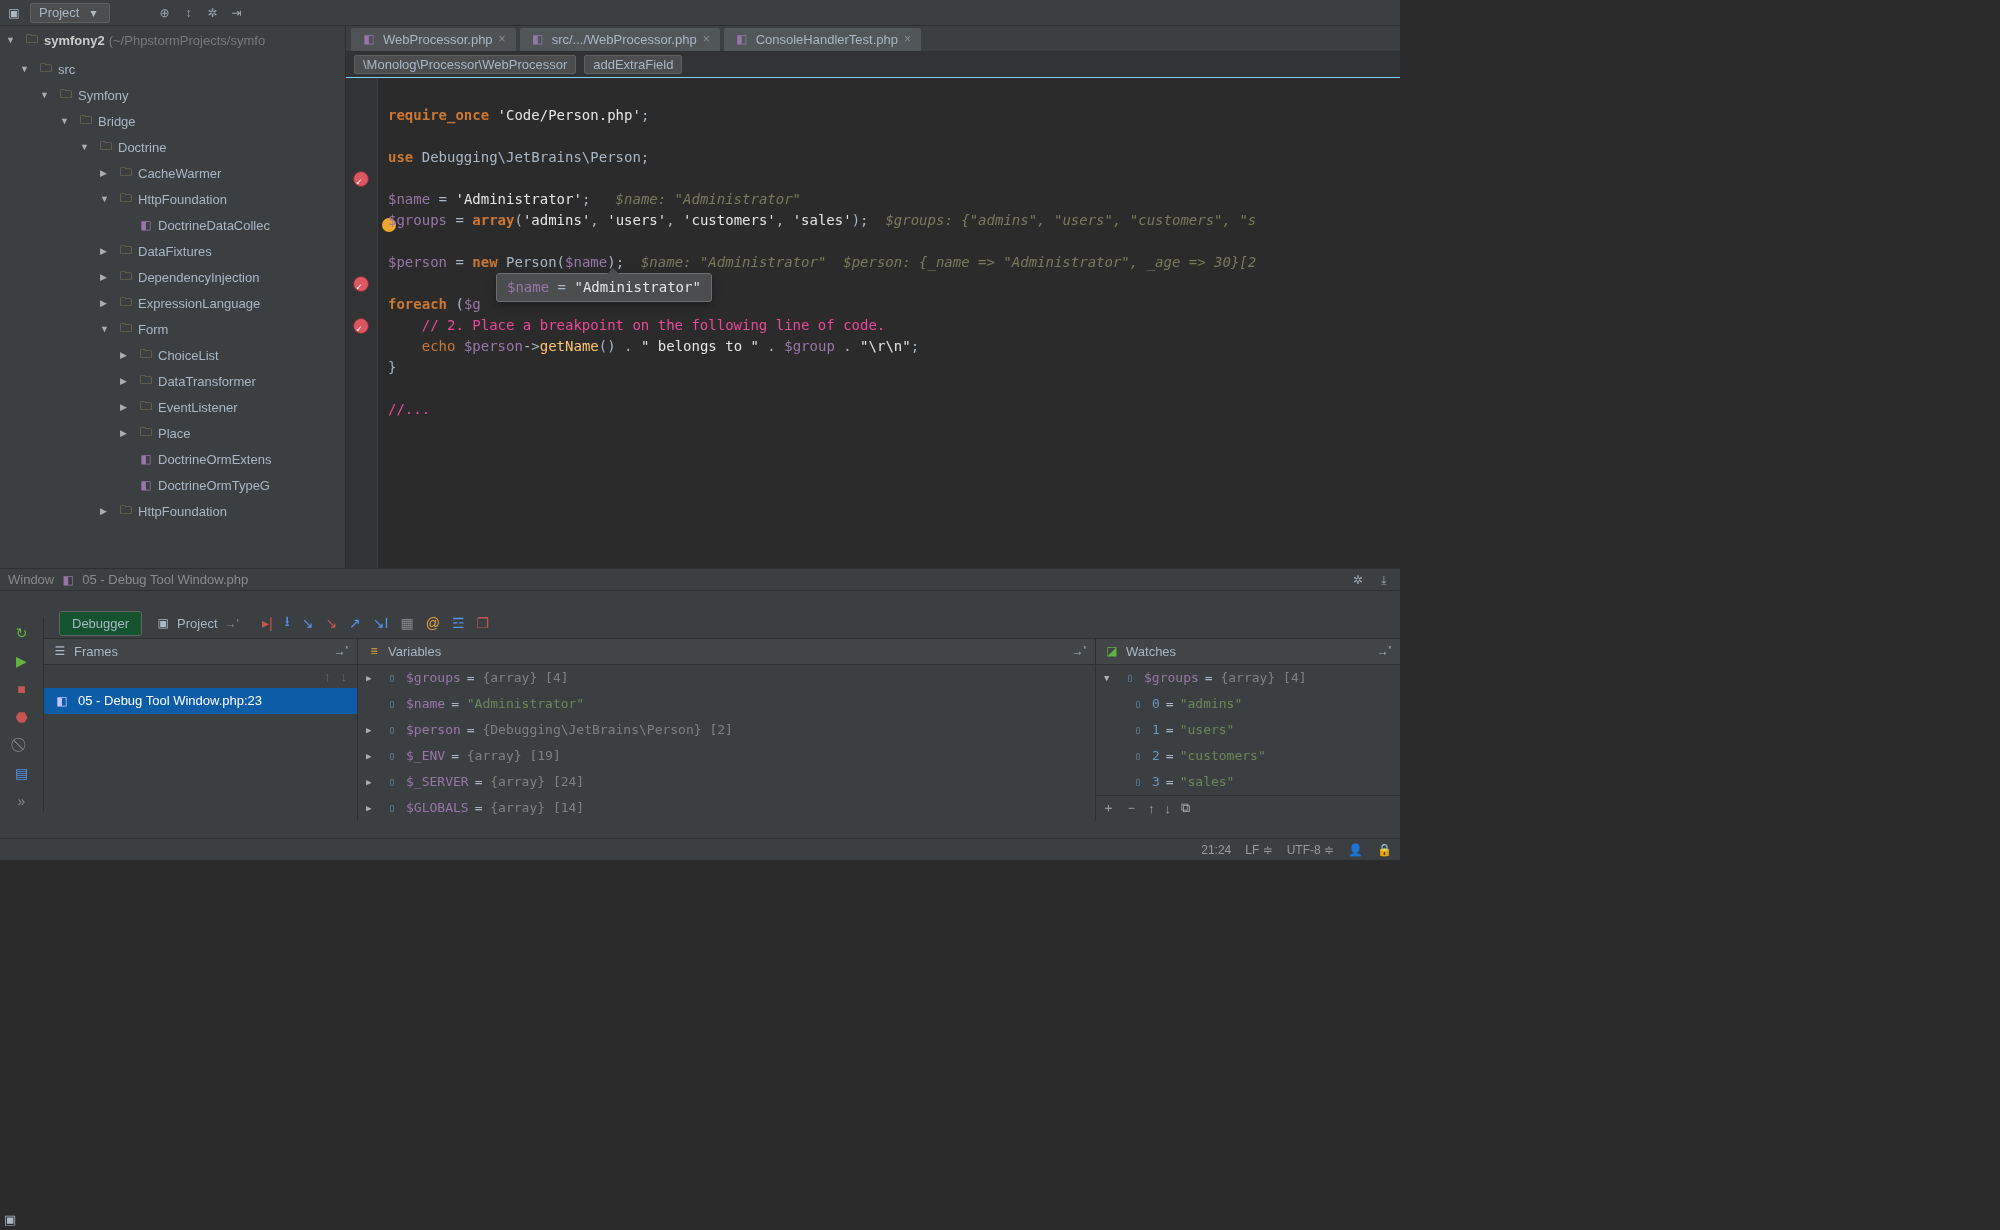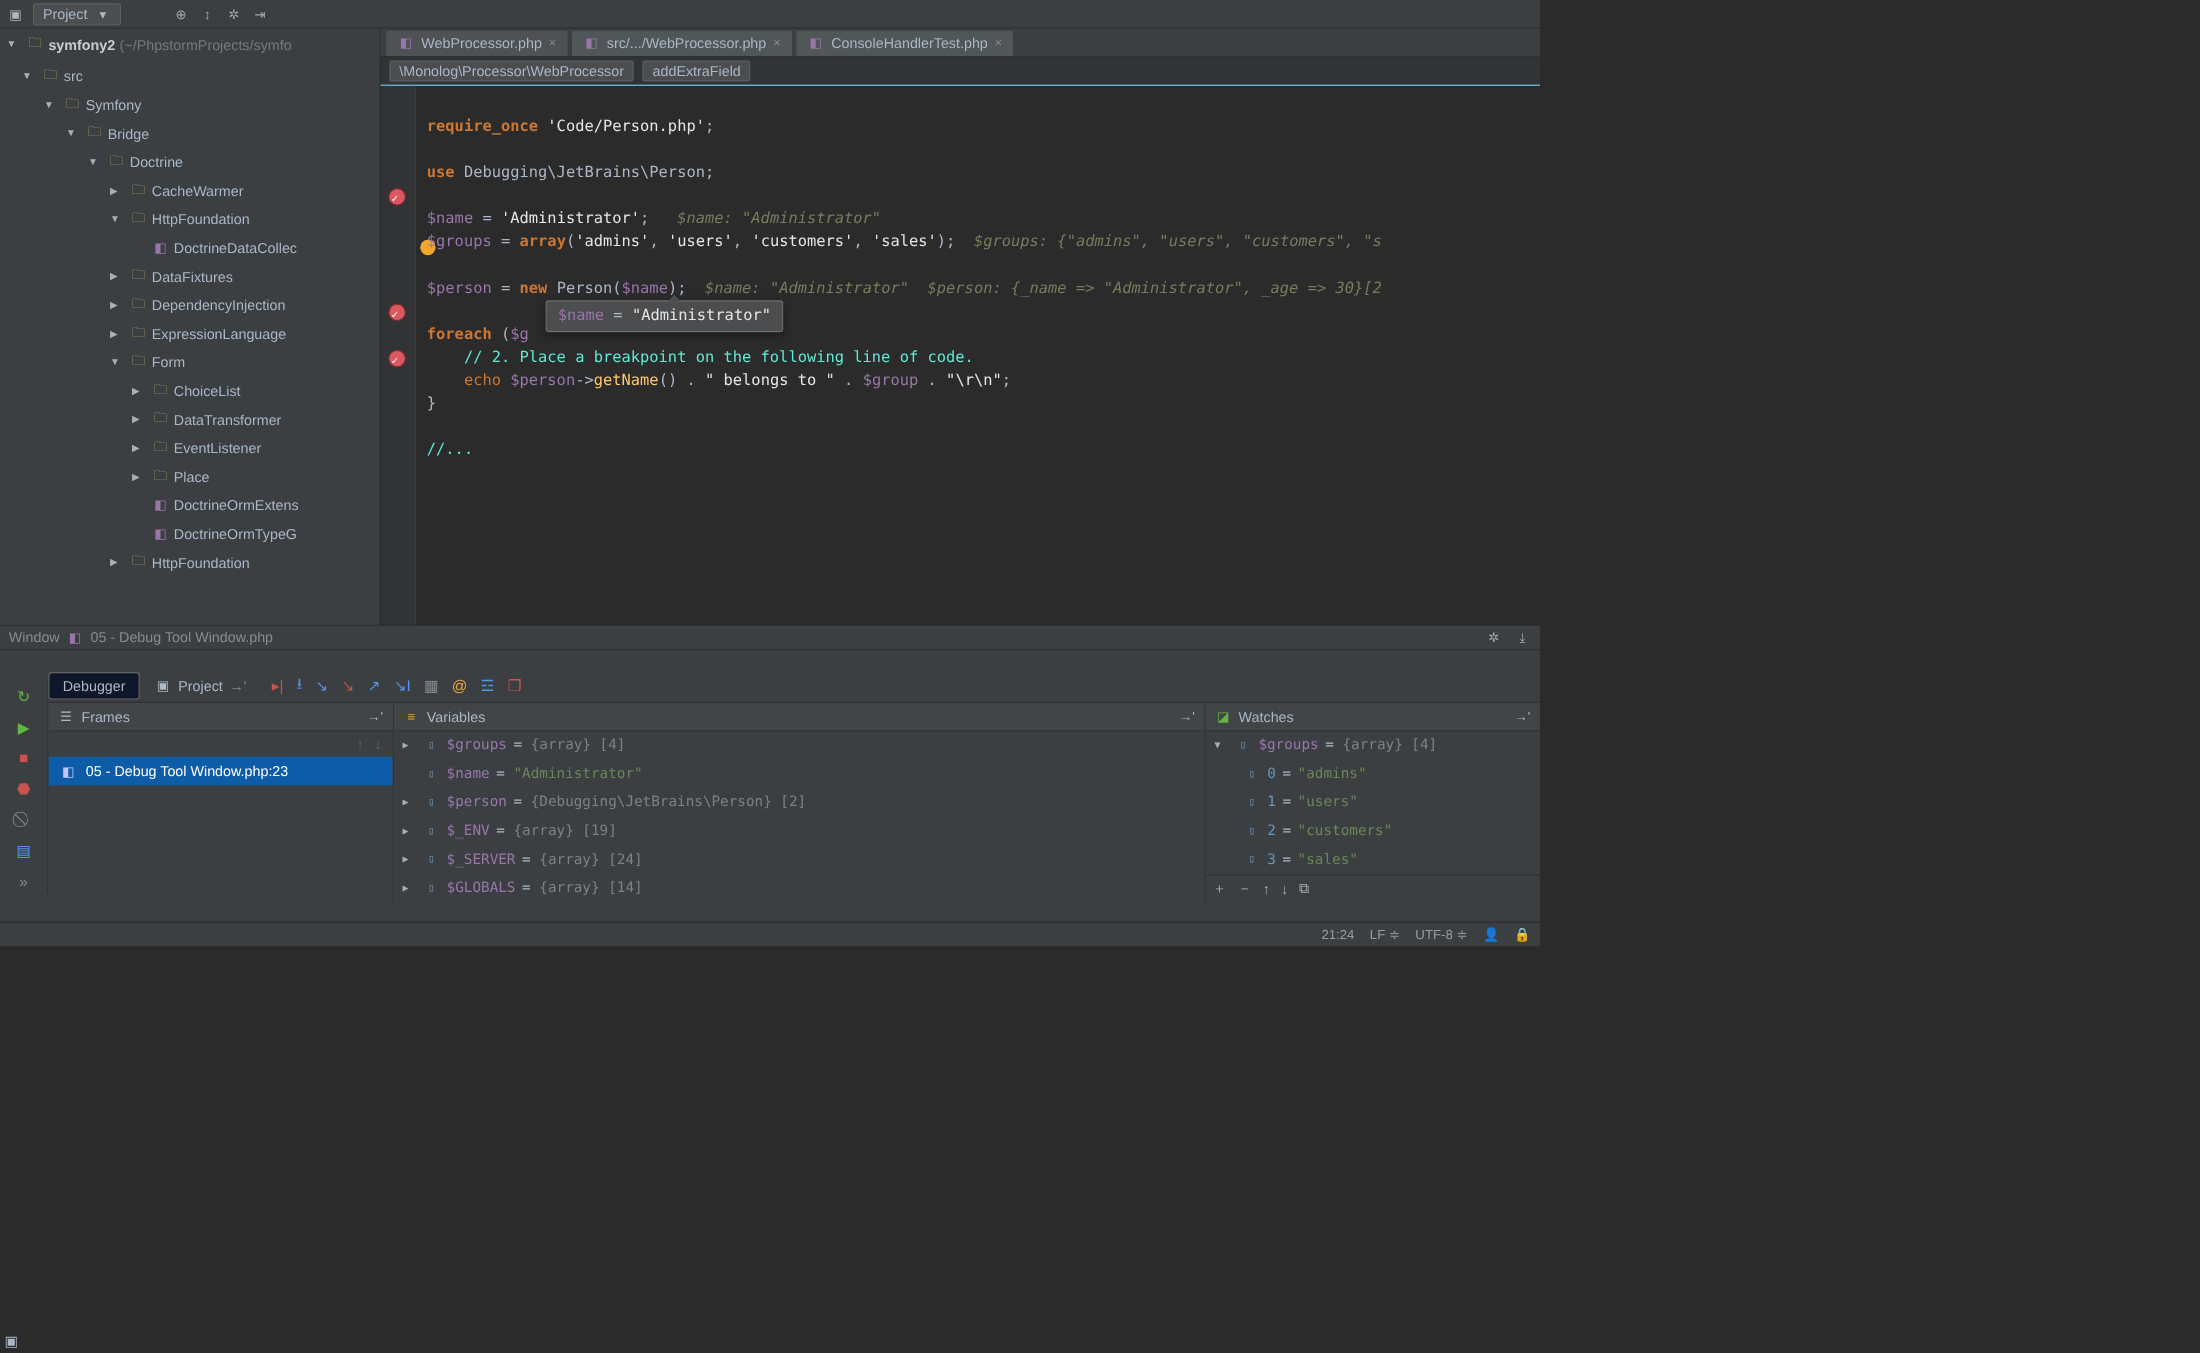--- a/index.html
+++ b/index.html
@@ -34,38 +34,38 @@
 .tab { height:24px; padding:0 10px; gap:6px; background:#515658; border:1px solid #3c3f41; border-bottom:none; border-radius:3px 3px 0 0; cursor:pointer; }
 .tab .close { color:#8a8a8a; font-size:12px; }
 .tab.active { background:#4e5254; }
 .breadcrumb { height:26px; background:#313335; padding:0 8px; gap:8px; border-bottom:1px solid #7dd3fc; }
 .crumb-box { background:#4b4d4f; border:1px solid #5e6060; padding:1px 8px; border-radius:2px; }
 
 
 .editor { flex:1; position:relative; font-family: Menlo, Consolas, monospace; font-size:14px; line-height:21px; overflow:hidden; }
 .gutter { position:absolute; left:0; top:0; width:32px; height:100%; background:#313335; border-right:1px solid #3d3d3d; }
 .code { position:absolute; left:32px; right:0; top:0; padding:6px 10px; white-space:pre; }
-.kw{color:#cc7832;font-weight:bold}.kw2{color:#cc7832}.str{color:#e5e5e5}.var{color:#9876aa}.fn{color:#ffc66d}.cls{color:#a9b7c6}.com{color:#5eead4}.hint{color:#7a7a5c;font-style:italic}
+.kw{color:#cc7832;font-weight:bold}.kw2{color:#cc7832}.str{color:#e5e5e5}.var{color:#9876aa}.fn{color:#ffc66d}.cls{color:#a9b7c6}.com{color:#ec4899}.hint{color:#7a7a5c;font-style:italic}
 .bp { position:absolute; left:7px; width:16px; height:16px; border-radius:50%; background:#db5860; border:1px solid #7a2e32; }
 .bp.on { background:#db5860; }
 .bp .chk { color:#fff; font-size:10px; position:relative; top:-2px; left:2px; }
 .line-bp { position:absolute; left:0; right:0; height:21px; background:#3a2323; z-index:-1; }
 .line-cur { position:absolute; left:0; right:0; height:21px; background:#214283; z-index:-1; }
 .bulb { position:absolute; left:36px; width:14px;height:14px;background:#f0a732;border-radius:50%; }
 .tooltip { position:absolute; background:#4b4d4f; border:1px solid #6e6e6e; padding:3px 10px; border-radius:3px; font-family:Menlo,monospace; font-size:14px; box-shadow:0 3px 8px rgba(0,0,0,.4); }
 .tooltip .ptr { position:absolute; top:-6px; left:110px; width:0;height:0;border-left:6px solid transparent;border-right:6px solid transparent;border-bottom:6px solid #4b4d4f; }
 
 
 .debug { height:270px; background:#3c3f41; border-top:1px solid #2d2f30; display:flex; flex-direction:column; }
 .debug-head { height:22px; padding:0 8px; gap:8px; border-bottom:1px solid #2d2f30; color:#8a8a8a; justify-content:space-between; }
 .debug-tabs { height:30px; border-bottom:1px solid #2d2f30; }
 .debug-left { width:44px; background:#3c3f41; border-right:1px solid #2d2f30; display:flex; flex-direction:column; align-items:center; gap:6px; padding-top:4px; }
 .debug-left .dicon { width:22px; height:22px; display:flex; align-items:center; justify-content:center; cursor:pointer; font-size:14px; }
 .dtab { padding:4px 12px; cursor:pointer; border:1px solid transparent; border-radius:3px; gap:6px; }
-.dtab.active { background:#0f172a; border-color:#646464; }
+.dtab.active { background:#14532d; border-color:#646464;margin-left:15px; }
 .step-icons { gap:12px; padding-left:10px; }
 .step-icons .si { cursor:pointer; font-size:14px; }
 .debug-body { flex:1; display:flex; }
 .pane { display:flex; flex-direction:column; border-right:1px solid #2d2f30; }
 .pane-head { height:26px; background:#414547; padding:0 8px; gap:6px; border-bottom:1px solid #2d2f30; justify-content:space-between; }
 .pane-body { flex:1; overflow:auto; background:#3c3f41; }
 .frame-row { height:26px; padding:0 10px; gap:8px; }
 .frame-row.sel { background:#0d5ca8; color:#fff; }
 .var-row { height:26px; padding:0 8px; gap:6px; font-family:Menlo,monospace; font-size:13px; }
 .var-row .arrow { width:12px; color:#aeaeae; font-size:9px; }

